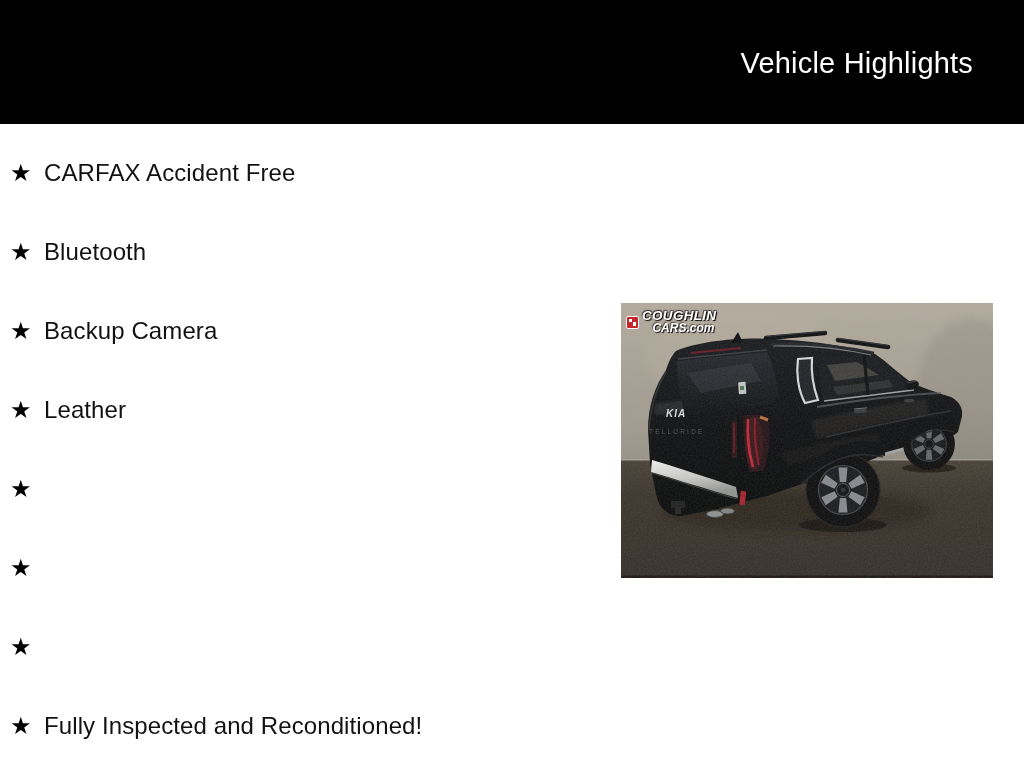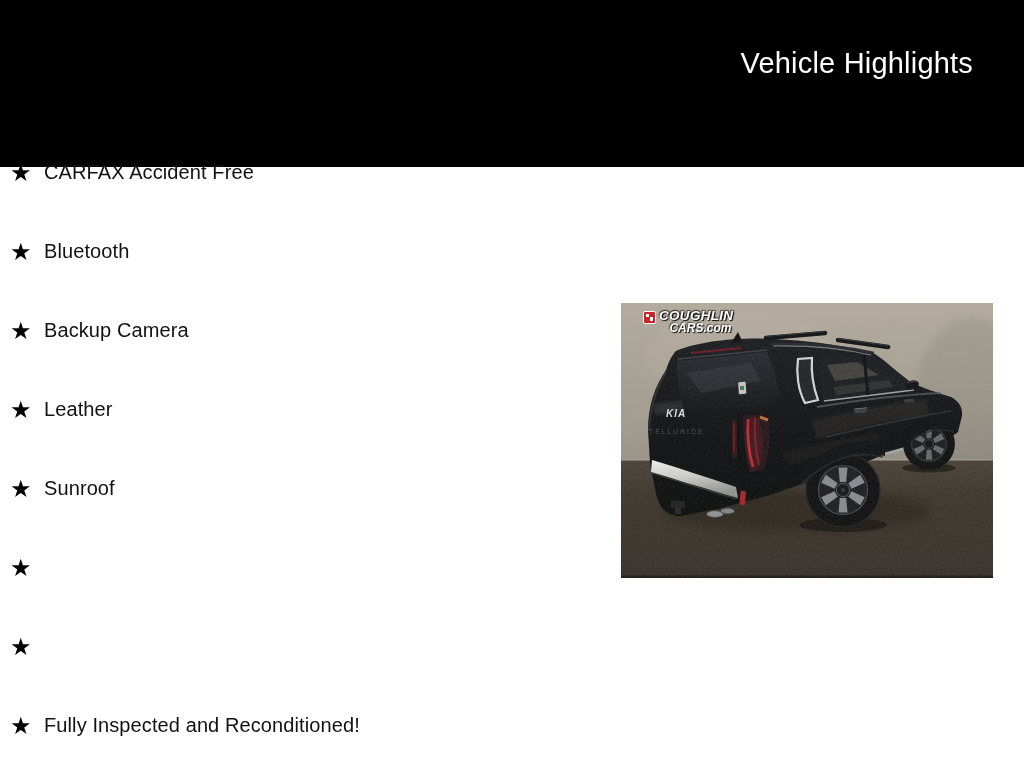--- a/index.html
+++ b/index.html
@@ -2,46 +2,46 @@
 <html><head>
 <meta charset="utf-8">
 <style>
   html,body{margin:0;padding:0;background:#ffffff;}
   .slide{
     position:relative;width:1024px;height:768px;background:#ffffff;overflow:hidden;
     font-family:"Liberation Sans", sans-serif;
   }
   
   .header-bar{
-    position:absolute;left:0;top:0;width:1024px;height:167px;background:#000000;
+    position:absolute;left:0;top:0;width:1024px;height:124px;background:#000000;
   }
   .header-title{
     position:absolute;right:51px;top:47px;font-size:29px;line-height:32px;
     color:#ffffff;letter-spacing:0.2px;white-space:nowrap;
   }
   
   .highlights-list{
     position:absolute;left:10px;top:133px;margin:0;padding:0;list-style:none;
   }
   .highlight-item{
     height:79px;display:flex;align-items:center;
   }
   .star-bullet{
     width:34px;font-size:24px;line-height:24px;color:#000000;flex:0 0 34px;
   }
   .highlight-label{
-    font-size:20px;color:#121212;white-space:nowrap;letter-spacing:0.1px;
+    font-size:24px;color:#121212;white-space:nowrap;letter-spacing:0.1px;
   }
   
   .vehicle-photo{
     position:absolute;left:621px;top:303px;width:372px;height:275px;overflow:hidden;
   }
   .vehicle-photo svg{display:block;}
   .wm{
-    position:absolute;left:22px;top:6px;display:flex;align-items:flex-start;
+    position:absolute;left:5px;top:6px;display:flex;align-items:center;
   }
   .wm-badge{
     position:relative;width:13px;height:13px;margin-top:2px;border-radius:2px;
     background:#c5242a;box-shadow:inset 0 0 0 1px #ffffff;flex:0 0 13px;
   }
   .wm-badge i{position:absolute;background:#ffffff;}
   .wm-badge .b1{left:3px;top:3px;width:3px;height:3px;}
   .wm-badge .b2{left:7px;top:6px;width:3px;height:4px;}
   .wm-text{margin-left:3px;}
   .wm-line1{
@@ -78,21 +78,20 @@
     <li class="highlight-item">
       <span class="star-bullet">★</span>
       <span class="highlight-label">Backup Camera</span>
     </li>
     <li class="highlight-item">
       <span class="star-bullet">★</span>
       <span class="highlight-label">Leather</span>
     </li>
     <li class="highlight-item">
       <span class="star-bullet">★</span>
-      <span class="highlight-label">Sunroof</span>
     </li>
     <li class="highlight-item">
       <span class="star-bullet">★</span>
     </li>
     <li class="highlight-item">
       <span class="star-bullet">★</span>
     </li>
     <li class="highlight-item">
       <span class="star-bullet">★</span>
       <span class="highlight-label">Fully Inspected and Reconditioned!</span>

